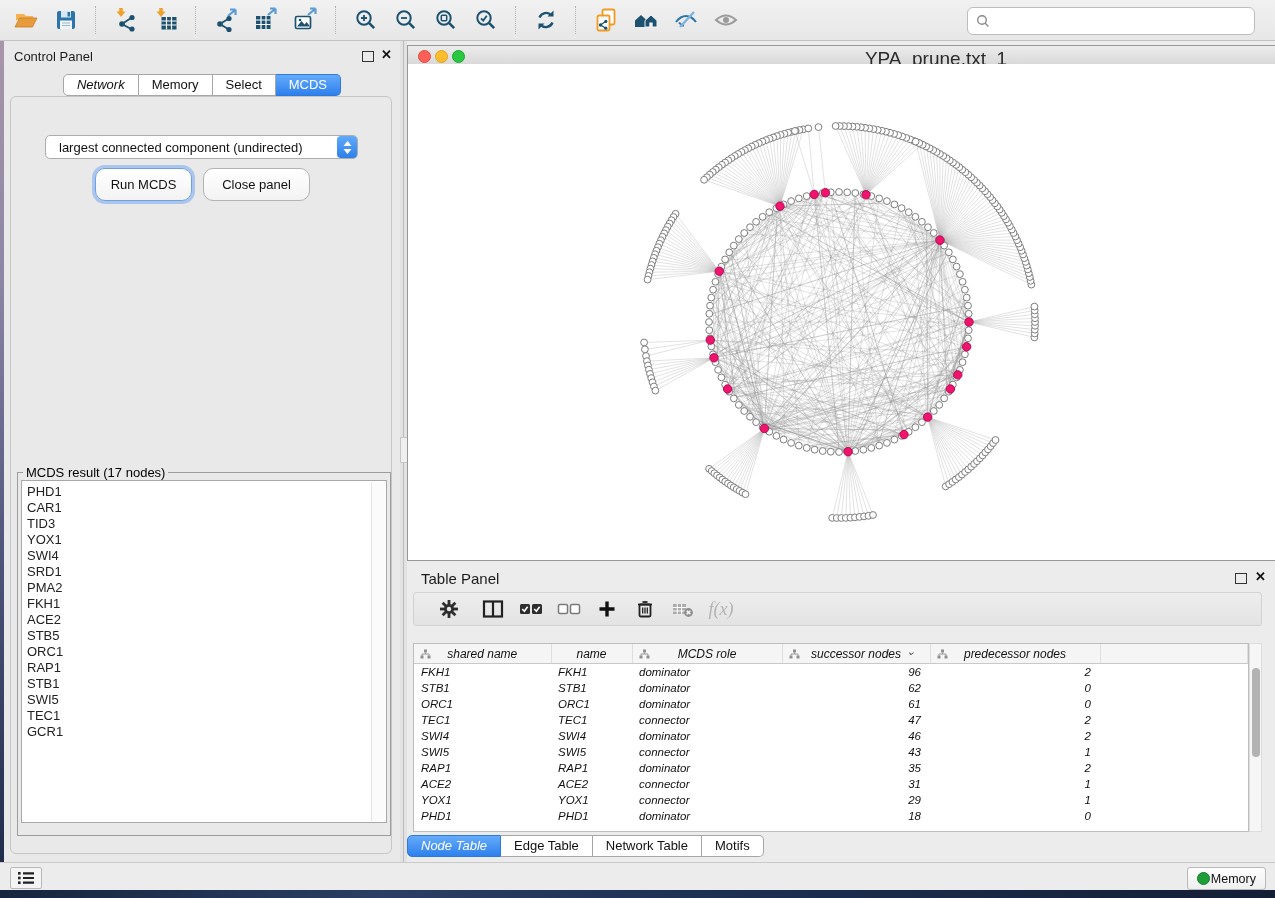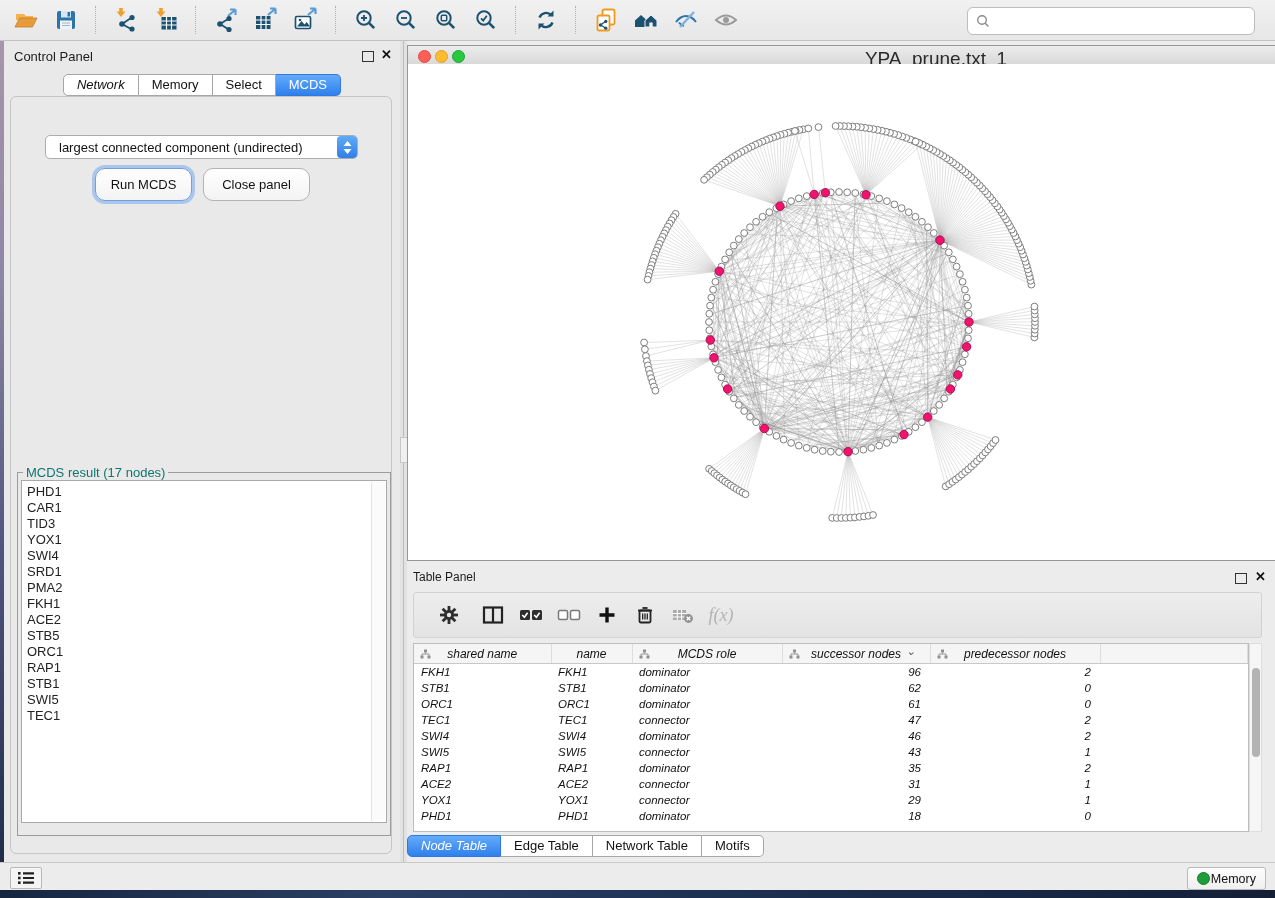--- a/index.html
+++ b/index.html
@@ -43,21 +43,21 @@
   .dd-step{width:20px;height:22px;border-radius:4px;margin-right:0px;
     background:linear-gradient(#5fabf8,#2f7fe8);display:flex;flex-direction:column;align-items:center;justify-content:center;gap:1px;}
   .dd-step svg{display:block}
   .btnrow{position:absolute;top:71px;left:0;width:100%;height:24px;}
   .pushbtn{position:absolute;height:33px;background:linear-gradient(#ffffff,#f3f3f3);border:1px solid #b3b3b3;
     border-radius:10px;font-size:13px;color:#111;display:flex;align-items:center;justify-content:center;box-sizing:border-box;}
   .run-btn{left:84px;width:97px;border-color:#6f9fe0;box-shadow:0 0 0 3px rgba(120,170,240,.55);}
   .closep-btn{left:192px;width:107px;}
   .result-fieldset{position:absolute;left:6px;top:368px;width:366px;height:366px;border:1px solid #9c9c9c;
     margin:0;padding:0 3px 3px 3px;}
-  .result-fieldset legend{font-size:13px;color:#0f766e;padding:0 3px;margin-left:2px;}
+  .result-fieldset legend{font-size:13px;color:#000000;padding:0 3px;margin-left:2px;}
   .result-list{position:relative;background:#fff;border:1px solid #a8a8a8;height:343px;overflow:hidden;
     font-size:13px;line-height:16px;padding:3px 0 0 5px;box-sizing:border-box;}
   .result-list .scrolltrack{position:absolute;right:1px;top:1px;bottom:1px;width:13px;background:#fbfbfb;border-left:1px solid #e4e4e4;}
   
   .splitter{position:absolute;left:400px;top:41px;width:7px;height:821px;background:#e2e2e2;}
   .splitter .line{position:absolute;left:3px;top:0;bottom:0;width:1px;background:#bcbcbc;}
   .splitter .grip{position:absolute;left:0px;top:396px;width:6px;height:24px;background:#efefef;border:1px solid #c6c6c6;}
   
   .right{position:absolute;left:407px;top:41px;width:868px;height:821px;}
   .net-window{position:absolute;left:0;top:4px;width:868px;height:516px;border:1px solid #979797;border-right:none;
@@ -65,23 +65,23 @@
   .net-titlebar{position:absolute;left:0;top:0;right:0;height:18px;
     background:linear-gradient(#ececec,#d9d9d9);border-bottom:1px solid #b3b3b3;}
   .tl{position:absolute;top:3.5px;width:11px;height:11px;border-radius:50%;}
   .tl.red{left:10px;background:#ff5f57;border:0.5px solid #e1483f;}
   .tl.yellow{left:27px;background:#febc2e;border:0.5px solid #e0a321;}
   .tl.green{left:44px;background:#28c840;border:0.5px solid #1ba52f;}
   .net-title{position:absolute;left:423px;top:2px;width:210px;text-align:center;font-size:19px;color:#2a2a2a;}
   .net-canvas{position:absolute;left:0;top:18px;right:0;bottom:0;background:#fff;overflow:hidden;}
   
   .table-panel{position:absolute;left:0;top:522px;width:868px;height:299px;background:#ececec;}
-  .tp-title{position:absolute;left:6px;top:7px;font-size:12px;color:#1c1c1c;}
+  .tp-title{position:absolute;left:14px;top:7px;font-size:15px;color:#1c1c1c;}
   .tp-float{right:28px}.tp-close{right:9px}
-  .tp-toolbar{position:absolute;left:6px;top:29px;width:849px;height:46px;border:1px solid #d2d2d2;border-radius:3px;
+  .tp-toolbar{position:absolute;left:6px;top:29px;width:849px;height:34px;border:1px solid #d2d2d2;border-radius:3px;
     background:linear-gradient(#ededed,#e3e3e3);display:flex;align-items:center;box-sizing:border-box;padding-left:16px;}
   .tp-btn{width:38px;height:34px;display:flex;align-items:center;justify-content:center;flex:0 0 auto;}
   .fx{font-family:"Liberation Serif",serif;font-style:italic;color:#b3b3b3;font-size:18px;}
   .tablebox{position:absolute;left:6px;top:80px;width:836px;height:189px;background:#fff;border:1px solid #bdbdbd;
     box-sizing:border-box;overflow:hidden;font-style:italic;}
   table.node-table{border-collapse:collapse;table-layout:fixed;width:834px;font-size:11.5px;}
   table.node-table th{height:19px;background:#f5f5f5;border-bottom:1px solid #c9c9c9;border-right:1px solid #dedede;
     font-weight:normal;font-size:12px;color:#111;position:relative;text-align:center;padding:0;white-space:nowrap;overflow:hidden;}
   table.node-table th .th-icon{position:absolute;left:6px;top:4.5px;}
   table.node-table th .th-sort{position:absolute;right:14px;top:1px;color:#555;font-size:11px;}
@@ -284,20 +284,21 @@
             <div>SRD1</div>
             <div>PMA2</div>
             <div>FKH1</div>
             <div>ACE2</div>
             <div>STB5</div>
             <div>ORC1</div>
             <div>RAP1</div>
             <div>STB1</div>
             <div>SWI5</div>
             <div>TEC1</div>
+            <div>GCR1</div>
           </div>
         <div class="scrolltrack"></div>
       </div>
     </fieldset>
   </div>
 </div>
 
 <div class="splitter">
   <div class="line"></div>
     <div class="grip"></div>

